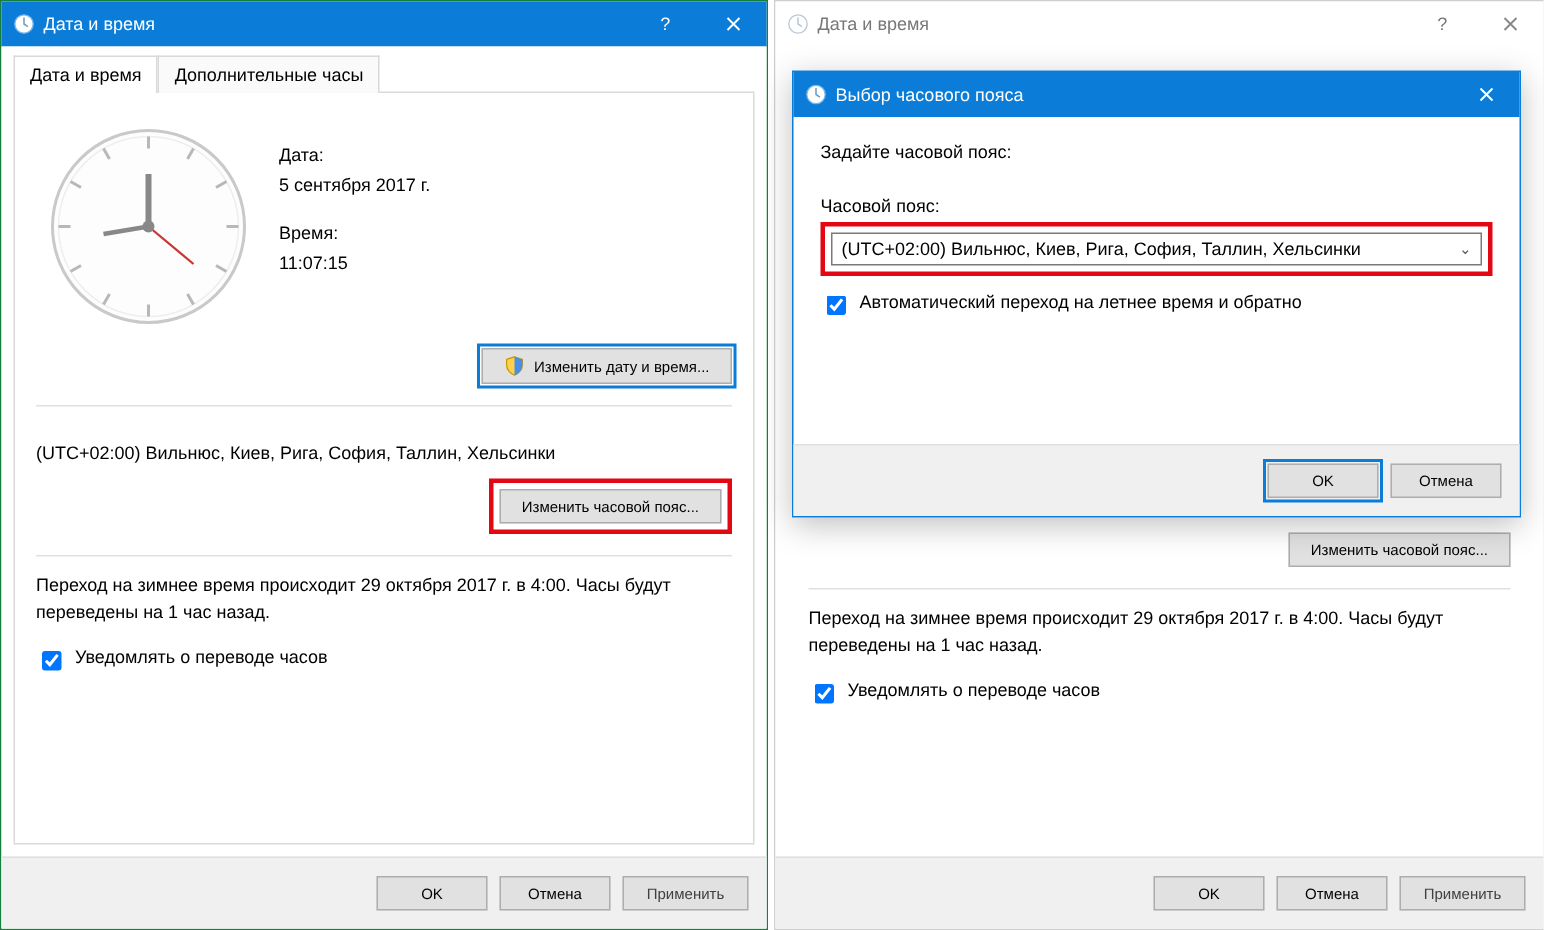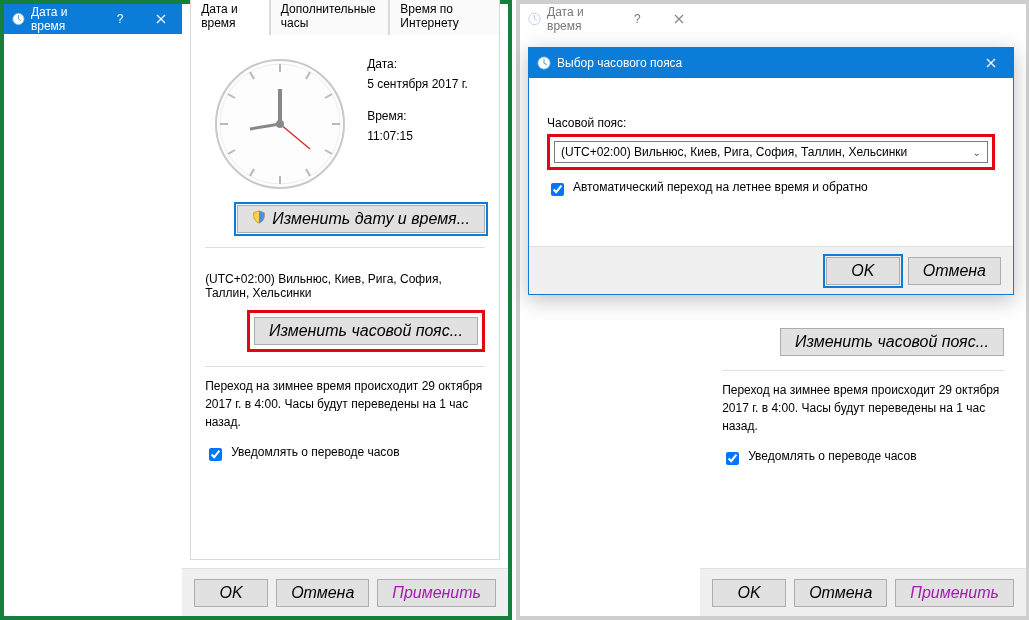--- a/index.html
+++ b/index.html
@@ -8,24 +8,24 @@
     font-family: "Segoe UI", Tahoma, sans-serif;
     font-size: 12px;
     background: #fff;
     width: 1029px;
     height: 620px;
     position: relative;
     overflow: hidden;
   }
   .window {
     position: absolute;
-    border: 4px solid #15803d;
+    border: 1px solid #15803d;
     background: #fff;
     display: flex;
-    flex-direction: row;
+    flex-direction: column;
   }
   .window.inactive { border-color: #cfcfcf; }
   .titlebar {
     height: 30px;
     background: #0b7dd8;
     color: #fff;
     display: flex;
     align-items: center;
     padding: 0 0 0 8px;
     font-size: 12px;
@@ -38,42 +38,41 @@
 
   
   .tabsrow { height:30px; display:flex; align-items:flex-end; padding:8px 8px 0 8px; gap:0; }
   .tab { border:1px solid #d9d9d9; border-bottom:none; padding:5px 10px 5px 10px; font-size:12px; background:#fff; position:relative; top:1px;}
   .tab.active { background:#fff; z-index:2;}
   .tab.inactive { background:#fafafa;margin-top:10px; }
   .tabpanel { margin:0 8px 8px 8px; border:1px solid #d9d9d9; flex:1; padding:14px 14px 10px 14px; background:#fff; display:flex; flex-direction:column;}
 
   .row { display:flex; }
   .clockwrap { width:150px; height:150px; display:flex; align-items:center; justify-content:center; }
-  .info { padding-left:12px; padding-top:8px;}
+  .info { padding-left:12px; padding-top:8px;margin-top:12px;}
   .info div { margin-bottom:6px; }
 
   .btn {
     background:#e1e1e1;
     border:1px solid #adadad;
     padding:4px 14px;
     font-family:inherit;
-    font-size:16px;
+    font-size:10px;
     display:inline-flex;
-    align-items:flex-start;
+    align-items:flex-end;
     gap:6px;
     min-height:23px;
-    font-style:italic;
   }
   .btn.focused { outline:2px solid #0b7dd8; outline-offset:1px;}
   .redbox { border:3px solid #e30613; padding:4px; display:inline-block;}
   .hr { border:none; border-top:1px solid #e0e0e0; margin:14px 0 10px 0;}
   .chk { display:flex; align-items:flex-start; gap:6px; margin-top:14px;}
   .chk input { width:13px; height:13px; }
   .dlg-bottom { height:48px; background:#f0f0f0; border-top:1px solid #dfdfdf; display:flex; align-items:center; justify-content:flex-end; gap:8px; padding:0 12px;}
-  .btn.disabled { color:#a21caf;}
+  .btn.disabled { color:#404040;}
 
   
   .modal {
     position:absolute;
     border:1px solid #0b7dd8;
     background:#fff;
     display:flex; flex-direction:column;
     box-shadow:0 5px 20px rgba(0,0,0,0.25);
   }
   .modal .inner { padding:16px 18px 12px 18px; flex:1;}
@@ -86,21 +85,21 @@
     font-size:12px;
     justify-content:space-between;
     background:#fff;
   }
   .combobox .chev { font-size:10px; color:#555;}
   .modal-bottom { height:48px; background:#f0f0f0; border-top:1px solid #dfdfdf; display:flex; align-items:center; justify-content:flex-end; gap:8px; padding:0 12px;}
 
   
   #winL { left:0; top:0; width:512px; height:620px; }
   #winR { left:515; top:0; width:514px; height:620px; }
-  #modalTZ { left:528px; top:47px; width:486px; height:248px; }
+  #modalTZ { left:528px; top:47px; width:486px; height:298px; }
 
   .shield { width:14px; height:14px; }
 </style>
 </head>
 <body>
 
 <div id="winL" class="window">
   <div class="titlebar">
     <svg class="winicon" viewBox="0 0 16 16">
         <circle cx="8" cy="8" r="7" fill="#fff" stroke="#7ab8ea"></circle>
@@ -113,21 +112,20 @@
       <svg width="10" height="10" viewBox="0 0 10 10">
           <path d="M1 1l8 8M9 1l-8 8" stroke="#fff" stroke-width="1.3"></path>
         </svg>
     </div>
   </div>
 
   <div class="client">
     <div class="tabsrow">
       <div class="tab active">Дата и время</div>
       <div class="tab inactive">Дополнительные часы</div>
-      <div class="tab inactive">Время по Интернету</div>
     </div>
 
     <div class="tabpanel">
       <div class="row">
         <div class="clockwrap">
           <svg width="140" height="140" viewBox="0 0 140 140">
             <circle cx="70" cy="70" r="64" fill="#fdfdfd" stroke="#c9c9c9" stroke-width="2"></circle>
             <circle cx="70" cy="70" r="60" fill="none" stroke="#eee"></circle>
             <g stroke="#b8b8b8" stroke-width="2">
               <line x1="70" y1="10" x2="70" y2="18"></line>
@@ -246,20 +244,21 @@
       </svg>
     <span>Выбор часового пояса</span>
     <span class="sp"></span>
     <div class="tbtn">
       <svg width="10" height="10" viewBox="0 0 10 10">
           <path d="M1 1l8 8M9 1l-8 8" stroke="#fff" stroke-width="1.3"></path>
         </svg>
     </div>
   </div>
   <div class="inner">
+    <div>Задайте часовой пояс:</div>
     <div style="margin-top:22px;">Часовой пояс:</div>
     <div class="redbox" style="margin-top:4px; display:block;">
       <div class="combobox">
         <span>(UTC+02:00) Вильнюс, Киев, Рига, София, Таллин, Хельсинки</span>
         <span class="chev">⌄</span>
       </div>
     </div>
     <label class="chk" style="margin-top:10px;">
       <input type="checkbox" checked="" style="">
       <span>Автоматический переход на летнее время и обратно</span>

